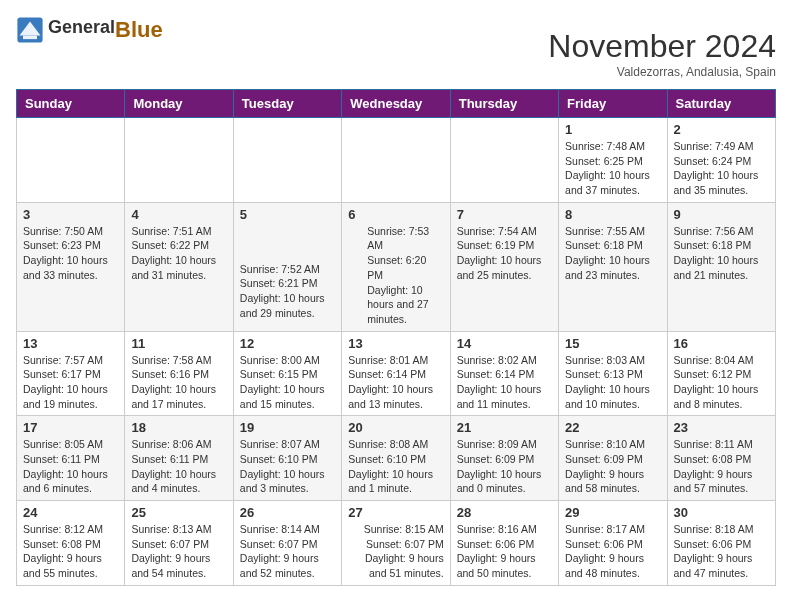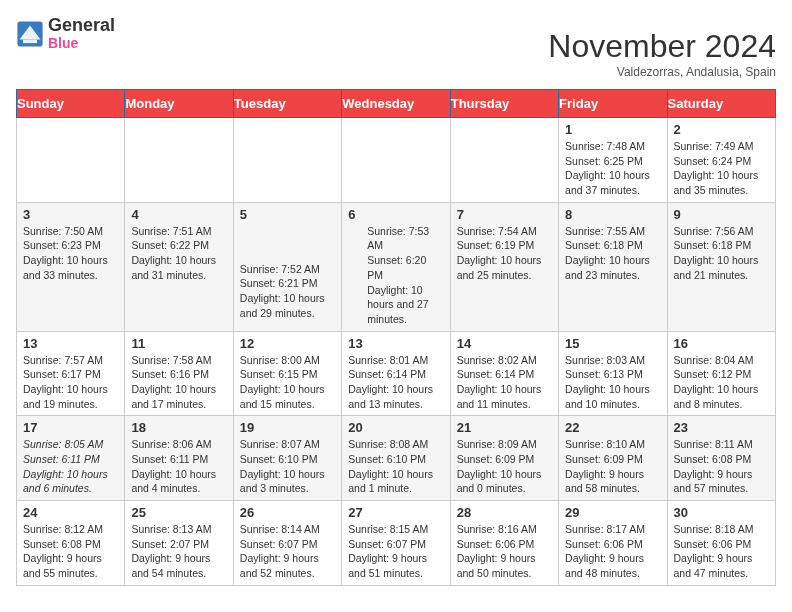--- a/index.html
+++ b/index.html
@@ -15,32 +15,31 @@
       justify-content: space-between;
       align-items: flex-start;
       margin-bottom: 10px;
     }
     .logo {
       display: flex;
       align-items: center;
     }
     .logo-text {
       display: flex;
-      flex-direction: column;
       line-height: 1.1;
     }
     .logo-general {
       font-size: 18px;
       font-weight: bold;
       color: #333;
     }
     .logo-blue {
-      font-size: 14px;
+      font-size: 22px;
       font-weight: bold;
-      color: #ec4899;
+      color: #a16207;
     }
     .logo-icon {
       width: 28px;
       height: 28px;
       margin-right: 4px;
     }
     .title-block {
       text-align: right;
     }
     .month-title {
@@ -51,25 +50,25 @@
     }
     .location-title {
       font-size: 12px;
       color: #555;
     }
     .calendar {
       width: 100%;
       border-collapse: collapse;
     }
     .calendar th {
-      background: #ef4444;
+      background: #701a75;
       color: #fff;
       font-size: 13px;
       font-weight: bold;
-      padding: 6px 0;
+      padding: 6px 8px;
       text-align: left;
       border: 1px solid #2d6aa0;
     }
     .calendar td {
       border: 1px solid #ccc;
       vertical-align: top;
       padding: 4px 6px;
       width: 108px;
       min-height: 80px;
       font-size: 11px;
@@ -234,21 +233,21 @@
         <td>
           <span class="day-number">16</span>
           <div class="day-info" style="white-space: pre-line;">Sunrise: 8:04 AM
 Sunset: 6:12 PM
 Daylight: 10 hours and 8 minutes.</div>
         </td>
       </tr>
       <tr>
         <td>
           <span class="day-number">17</span>
-          <div class="day-info" style="white-space: pre-line; font-style: italic;">Sunrise: 8:05 AM
+          <div class="day-info" style="white-space: pre-line;">Sunrise: 8:05 AM
 Sunset: 6:11 PM
 Daylight: 10 hours and 6 minutes.</div>
         </td>
         <td>
           <span class="day-number">18</span>
           <div class="day-info" style="white-space: pre-line;">Sunrise: 8:06 AM
 Sunset: 6:11 PM
 Daylight: 10 hours and 4 minutes.</div>
         </td>
         <td>
@@ -285,32 +284,32 @@
       <tr>
         <td>
           <span class="day-number">24</span>
           <div class="day-info" style="white-space: pre-line;">Sunrise: 8:12 AM
 Sunset: 6:08 PM
 Daylight: 9 hours and 55 minutes.</div>
         </td>
         <td>
           <span class="day-number">25</span>
           <div class="day-info" style="white-space: pre-line;">Sunrise: 8:13 AM
-Sunset: 2:07 PM
+Sunset: 6:07 PM
 Daylight: 9 hours and 54 minutes.</div>
         </td>
         <td>
           <span class="day-number">26</span>
           <div class="day-info" style="white-space: pre-line;">Sunrise: 8:14 AM
 Sunset: 6:07 PM
 Daylight: 9 hours and 52 minutes.</div>
         </td>
         <td>
           <span class="day-number">27</span>
-          <div class="day-info" style="white-space: pre-line;">Sunrise: 8:15 AM
+          <div class="day-info" style="white-space: pre-line; text-align: right;">Sunrise: 8:15 AM
 Sunset: 6:07 PM
 Daylight: 9 hours and 51 minutes.</div>
         </td>
         <td>
           <span class="day-number">28</span>
           <div class="day-info" style="white-space: pre-line;">Sunrise: 8:16 AM
 Sunset: 6:06 PM
 Daylight: 9 hours and 50 minutes.</div>
         </td>
         <td>

